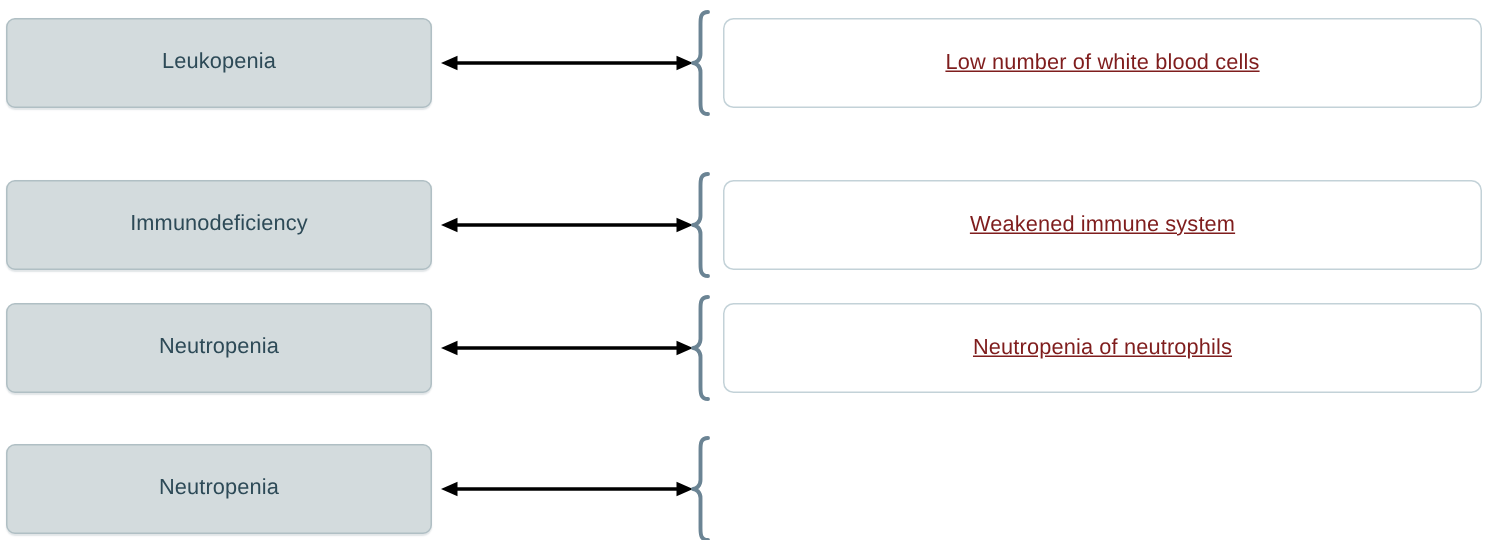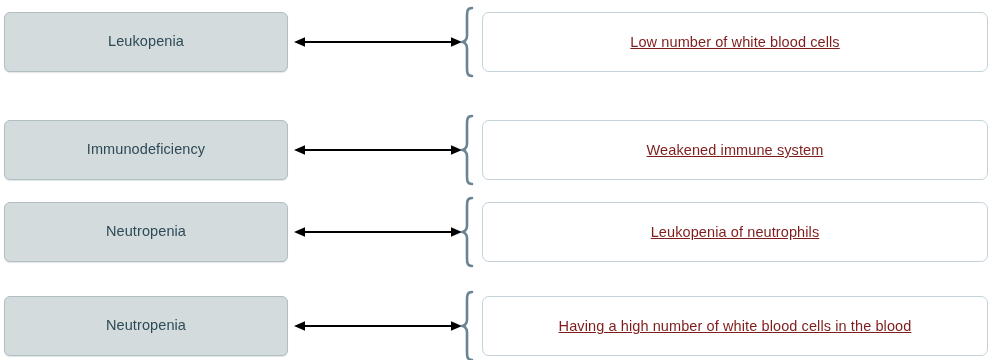--- a/index.html
+++ b/index.html
@@ -160,40 +160,36 @@
         <polygon points="0,8 11,3.2 11,12.8" fill="#000000"></polygon>
         <polygon points="168,8 157,3.2 157,12.8" fill="#000000"></polygon>
       </svg>
     </div>
     <div class="brace">
       <svg width="18" height="72" viewBox="0 0 18 72">
         <path d="M13 2 C8 2 8 6 8 10 L8 30 C8 34 5 36 3 36 C5 36 8 38 8 42 L8 62 C8 66 8 70 13 70" fill="none" stroke="#6b8494" stroke-width="2.6" stroke-linecap="round" stroke-linejoin="round"></path>
       </svg>
     </div>
     <div class="definition-box">
-      <span class="definition-label">Leukopenia of neutrophils</span>
+      <span class="definition-label">Neutropenia of neutrophils</span>
 
     </div>
   </div>
 
   <div class="match-row" style="top:290px;">
     <div class="term-box">
       <span class="term-label">Neutropenia</span>
     </div>
     <div class="arrow-connector">
       <svg width="168" height="16" viewBox="0 0 168 16">
         <line x1="9" y1="8" x2="159" y2="8" stroke="#000000" stroke-width="2.2"></line>
         <polygon points="0,8 11,3.2 11,12.8" fill="#000000"></polygon>
         <polygon points="168,8 157,3.2 157,12.8" fill="#000000"></polygon>
       </svg>
     </div>
     <div class="brace">
       <svg width="18" height="72" viewBox="0 0 18 72">
         <path d="M13 2 C8 2 8 6 8 10 L8 30 C8 34 5 36 3 36 C5 36 8 38 8 42 L8 62 C8 66 8 70 13 70" fill="none" stroke="#6b8494" stroke-width="2.6" stroke-linecap="round" stroke-linejoin="round"></path>
       </svg>
     </div>
-    <div class="definition-box">
-      <span class="definition-label">Having a high number of white blood cells in the blood</span>
-
-    </div>
   </div>
 
 </div>
 
 </body></html>

